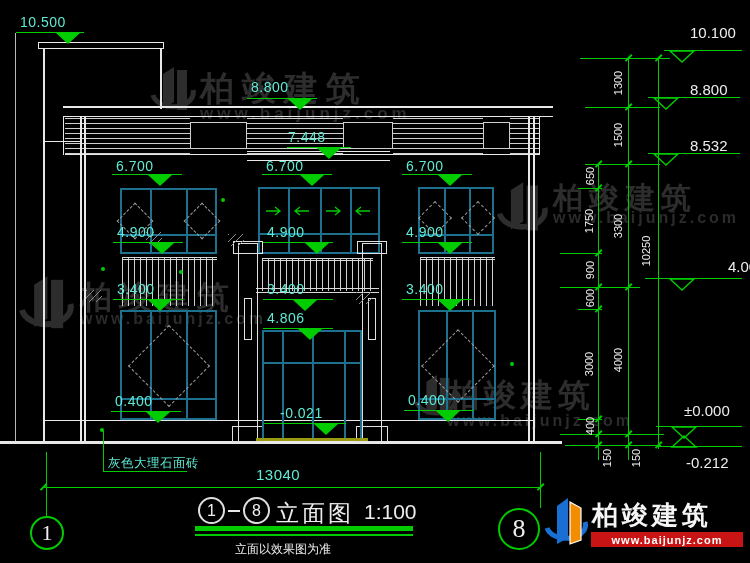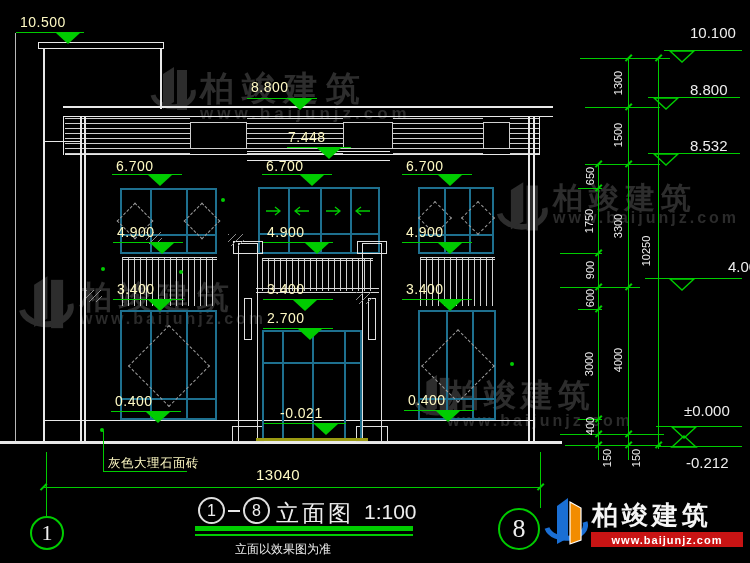--- a/index.html
+++ b/index.html
@@ -2,21 +2,21 @@
 <html><head>
 <meta charset="utf-8">
 <style>
   html,body{margin:0;padding:0;background:#000;}
   body{font-family:"Liberation Sans",sans-serif;}
   #stage{position:relative;width:750px;height:563px;background:#000;overflow:hidden;}
   .abs{position:absolute;}
   .wl{position:absolute;background:#e8e8e8;}
   .gl{position:absolute;background:#00cc00;}
   .yl{position:absolute;background:#9a9a12;}
-  .lvl{position:absolute;color:#fef9c3;font-size:14px;white-space:nowrap;letter-spacing:.5px;}
+  .lvl{position:absolute;color:#5eead4;font-size:14px;white-space:nowrap;letter-spacing:.5px;}
   .rlvl{position:absolute;color:#ededed;font-size:15px;white-space:nowrap;}
   .trif{position:absolute;width:0;height:0;border-left:12px solid transparent;border-right:12px solid transparent;border-top:11px solid #00cc00;}
   .vdim{position:absolute;color:#ededed;font-size:11px;white-space:nowrap;transform:translate(-50%,-50%) rotate(-90deg);}
   .tk{position:absolute;width:9px;height:1.6px;background:#00cc00;transform:rotate(-45deg);}
   .win{position:absolute;border:2px solid #1e708f;box-sizing:border-box;}
   .mv{position:absolute;top:0;bottom:0;width:2px;background:#1e708f;}
   .mh{position:absolute;left:0;right:0;height:2px;background:#1e708f;}
   .dia{position:absolute;border:1px dashed #9c9c9c;transform:rotate(45deg);}
   .rail{position:absolute;border-top:3px double #d8d8d8;background:repeating-linear-gradient(90deg,#cfcfcf 0 1px,transparent 1px 6px);}
   .louv{position:absolute;background:repeating-linear-gradient(0deg,#cfcfcf 0 1px,transparent 1px 5px);}
@@ -231,21 +231,21 @@
   <div class="trif" style="left:148px;top:300px"></div>
 
   <span class="lvl" style="left:267px;top:281px">3.400</span>
   <div class="gl" style="left:263px;top:299px;width:70px;height:1.3px"></div>
   <div class="trif" style="left:293px;top:300px"></div>
 
   <span class="lvl" style="left:406px;top:281px">3.400</span>
   <div class="gl" style="left:402px;top:299px;width:70px;height:1.3px"></div>
   <div class="trif" style="left:438px;top:300px"></div>
 
-  <span class="lvl" style="left:267px;top:310px">2.700</span>
+  <span class="lvl" style="left:267px;top:310px">4.806</span>
   <div class="gl" style="left:263px;top:328px;width:70px;height:1.3px"></div>
   <div class="trif" style="left:298px;top:329px"></div>
 
   <span class="lvl" style="left:115px;top:393px">0.400</span>
   <div class="gl" style="left:111px;top:411px;width:70px;height:1.3px"></div>
   <div class="trif" style="left:146px;top:412px"></div>
 
   <span class="lvl" style="left:408px;top:392px">0.400</span>
   <div class="gl" style="left:404px;top:410px;width:70px;height:1.3px"></div>
   <div class="trif" style="left:436px;top:411px"></div>

